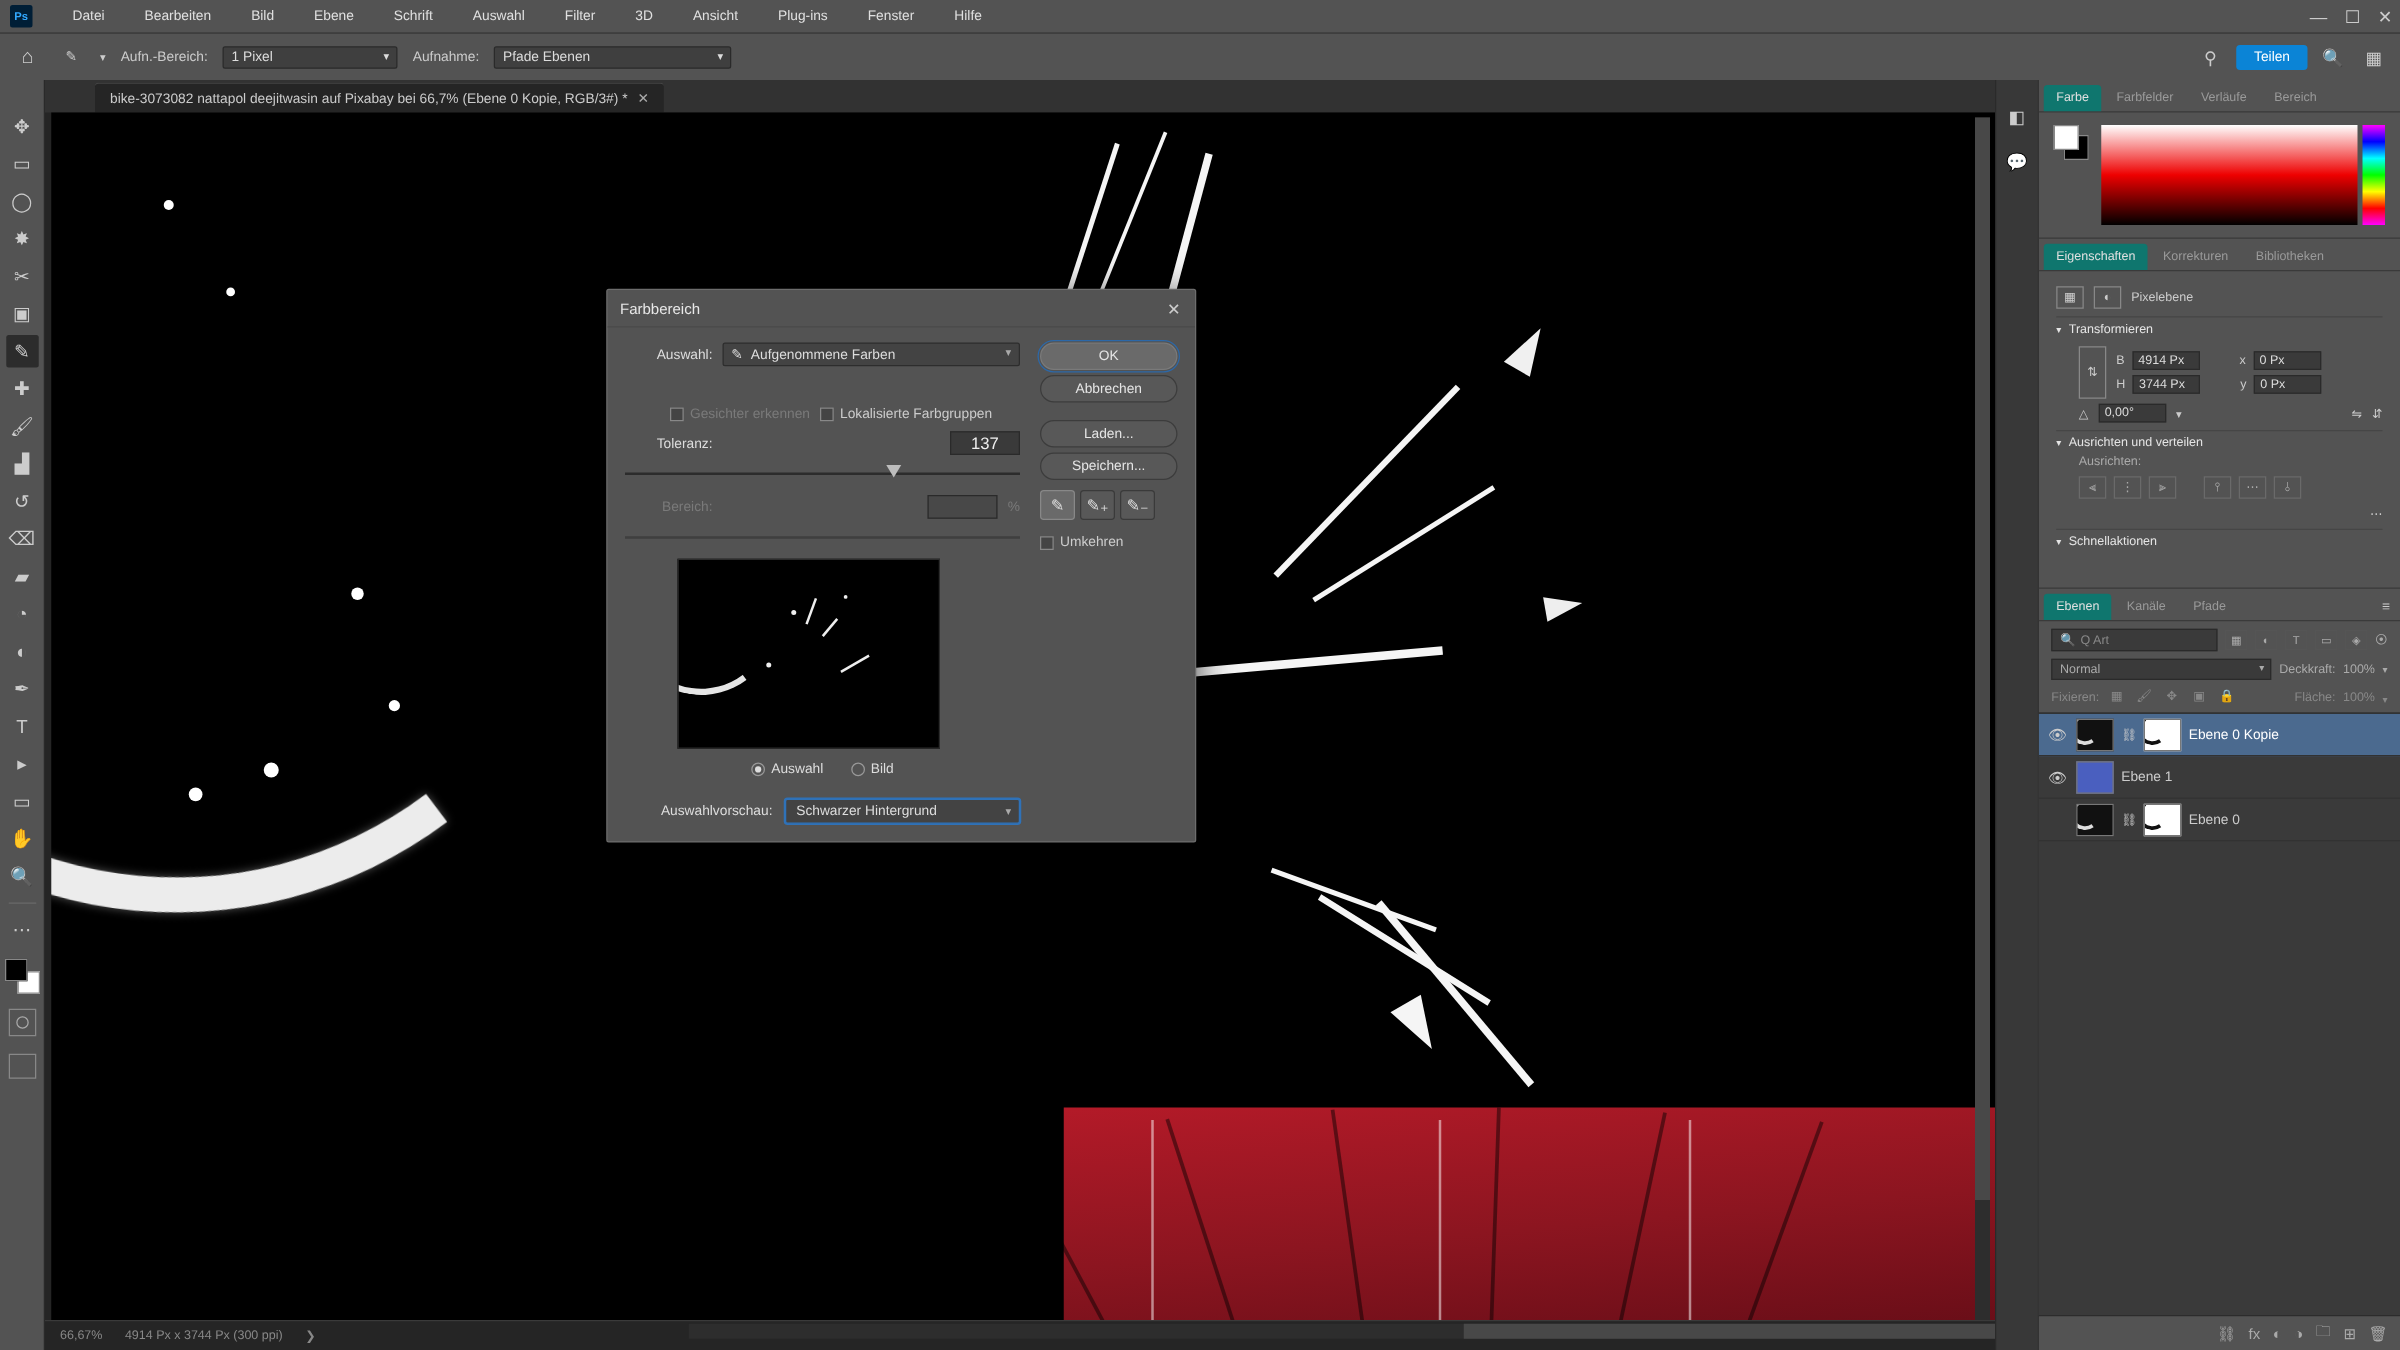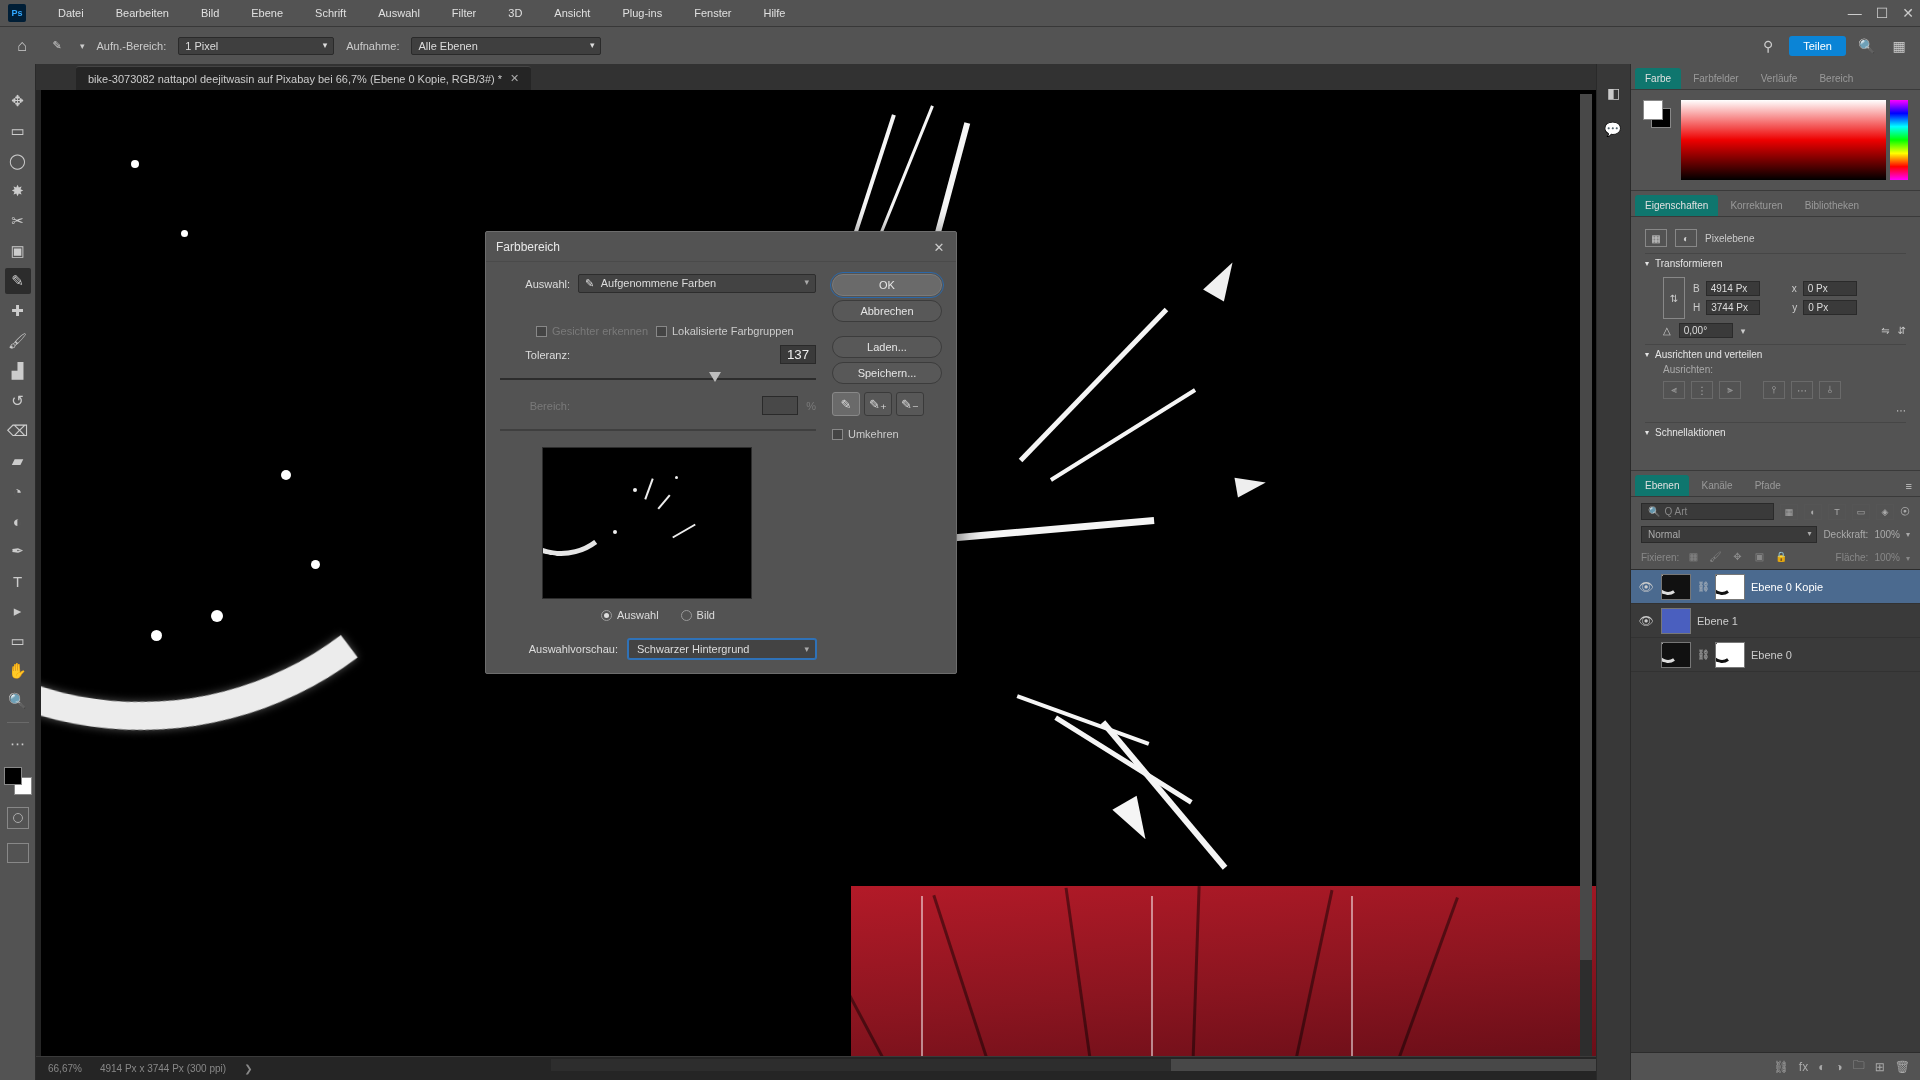--- a/index.html
+++ b/index.html
@@ -145,21 +145,21 @@
 .dlg-right { width:110px; display:flex; flex-direction:column; gap:4px; align-items:stretch; }
 .dlg-btn { background:#585858; border:1px solid #3c3c3c; border-radius:12px; padding:4px 0; text-align:center; color:#e5e5e5; cursor:pointer; font-size:11px;}
 .dlg-btn.primary { background:#6a6a6a; border:1px solid #7a7a7a; outline:1px solid #2c68a8; outline-offset:1px;}
 .dlg-row { display:flex; align-items:center; gap:8px; margin-bottom:8px; }
 .dlg-row .lbl { width:70px; text-align:right; }
 .dlg-drop { flex:1; background:#434343; border:1px solid #2d2d2d; padding:2px 18px 2px 6px; position:relative; border-radius:2px;}
 .dlg-drop:after { content:"▾"; position:absolute; right:6px; top:2px; font-size:9px; color:#aaa;}
 .dlg-check { display:flex; align-items:center; gap:5px; color:#ccc;}
 .dlg-check.disabled { color:#7a7a7a; }
 .dlg-check .cb { width:11px; height:11px; border:1px solid #888; background:#444; }
-.dlg-input { width:36px; background:#3a3a3a; border:1px solid #2a2a2a; color:#eee; text-align:center; padding:1px 2px;}
+.dlg-input { width:56px; background:#3a3a3a; border:1px solid #2a2a2a; color:#eee; text-align:center; padding:1px 2px;}
 .dlg-slider { position:relative; height:14px; margin:2px 0 10px 0; }
 .dlg-slider-track { position:absolute; top:6px; left:0; right:0; height:2px; background:#2c2c2c; }
 .dlg-slider-thumb { position:absolute; top:0; width:0; height:0; border-left:6px solid transparent; border-right:6px solid transparent; border-top:10px solid #bdbdbd; transform:translateX(-6px);}
 .dlg-preview { width:210px; height:152px; background:#000; border:1px solid #2c2c2c; margin: 6px 0 10px 42px; position:relative; overflow:hidden;}
 .dlg-preview .pchrome { position:absolute; width:120px; height:120px; border:5px solid #e5e5e5; border-radius:50%; border-top-color:transparent; border-right-color:transparent; left:-42px; top:-12px; transform:rotate(8deg);}
 .dlg-preview .pspeck { position:absolute; background:#eee; }
 .dlg-preview .pspeck.a{width:2px; height:22px; left:105px; top:30px; transform:rotate(20deg);}
 .dlg-preview .pspeck.b{width:2px; height:18px; left:120px; top:45px; transform:rotate(40deg);}
 .dlg-preview .pspeck.c{width:4px; height:4px; left:90px; top:40px; border-radius:50%;}
 .dlg-preview .pspeck.d{width:3px; height:3px; left:132px; top:28px; border-radius:50%;}
@@ -200,23 +200,23 @@
      <span>☐</span>
      <span>✕</span>
   </div>
 </div>
 
 <div class="options-bar">
   <div class="home-btn">⌂</div>
   <div class="tool-icon">✎</div>
   <span style="font-size:9px;">▾</span>
   <span class="label">Aufn.-Bereich:</span>
-  <span class="dropdown" style="width:156px;">1 Pixel</span>
+  <span class="dropdown" style="width:140px;">1 Pixel</span>
   <span class="label">Aufnahme:</span>
-  <span class="dropdown" style="width:190px;">Alle Ebenen</span>
+  <span class="dropdown" style="width:190px;">Pfade Ebenen</span>
   <div class="right-controls">
     <span class="icon-btn">⚲</span>
     <span class="share-btn">Teilen</span>
     <span class="icon-btn">🔍</span>
     <span class="icon-btn">▦</span>
   </div>
 </div>
 
 <div class="workspace">
 

